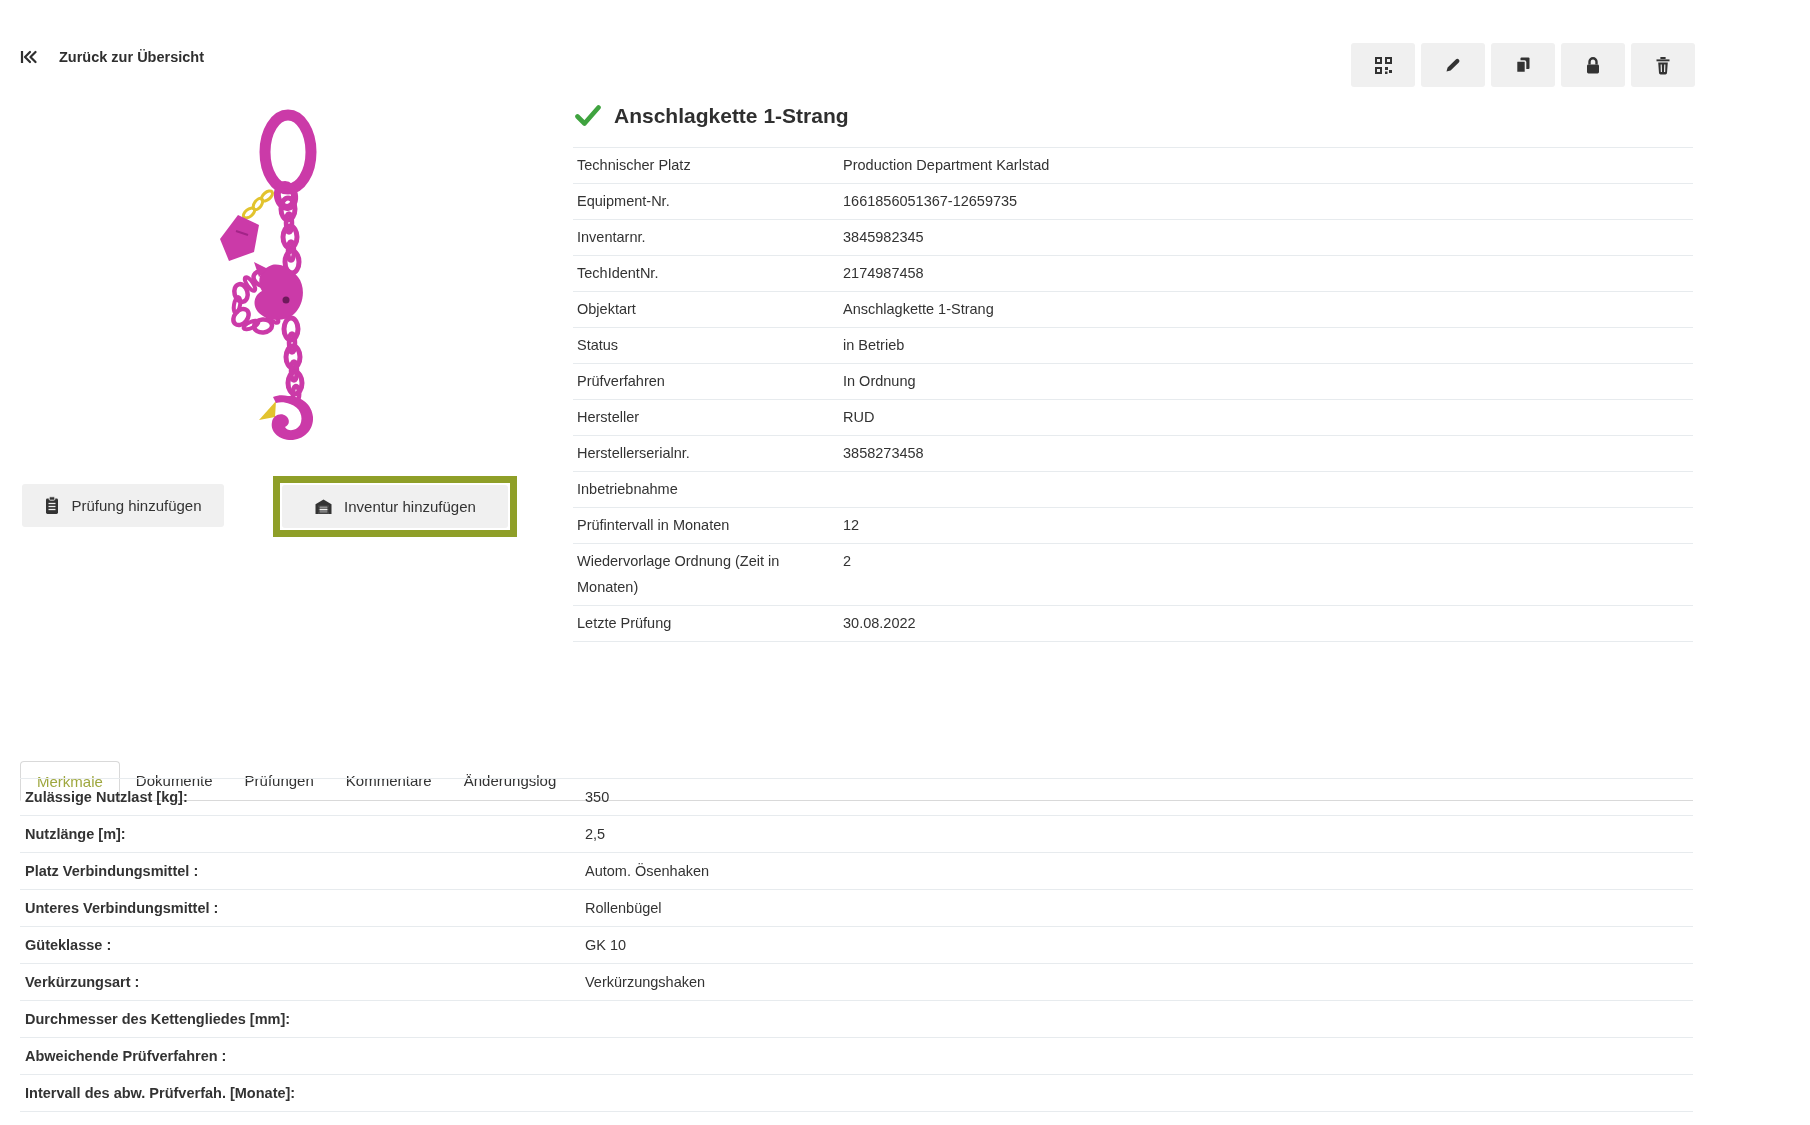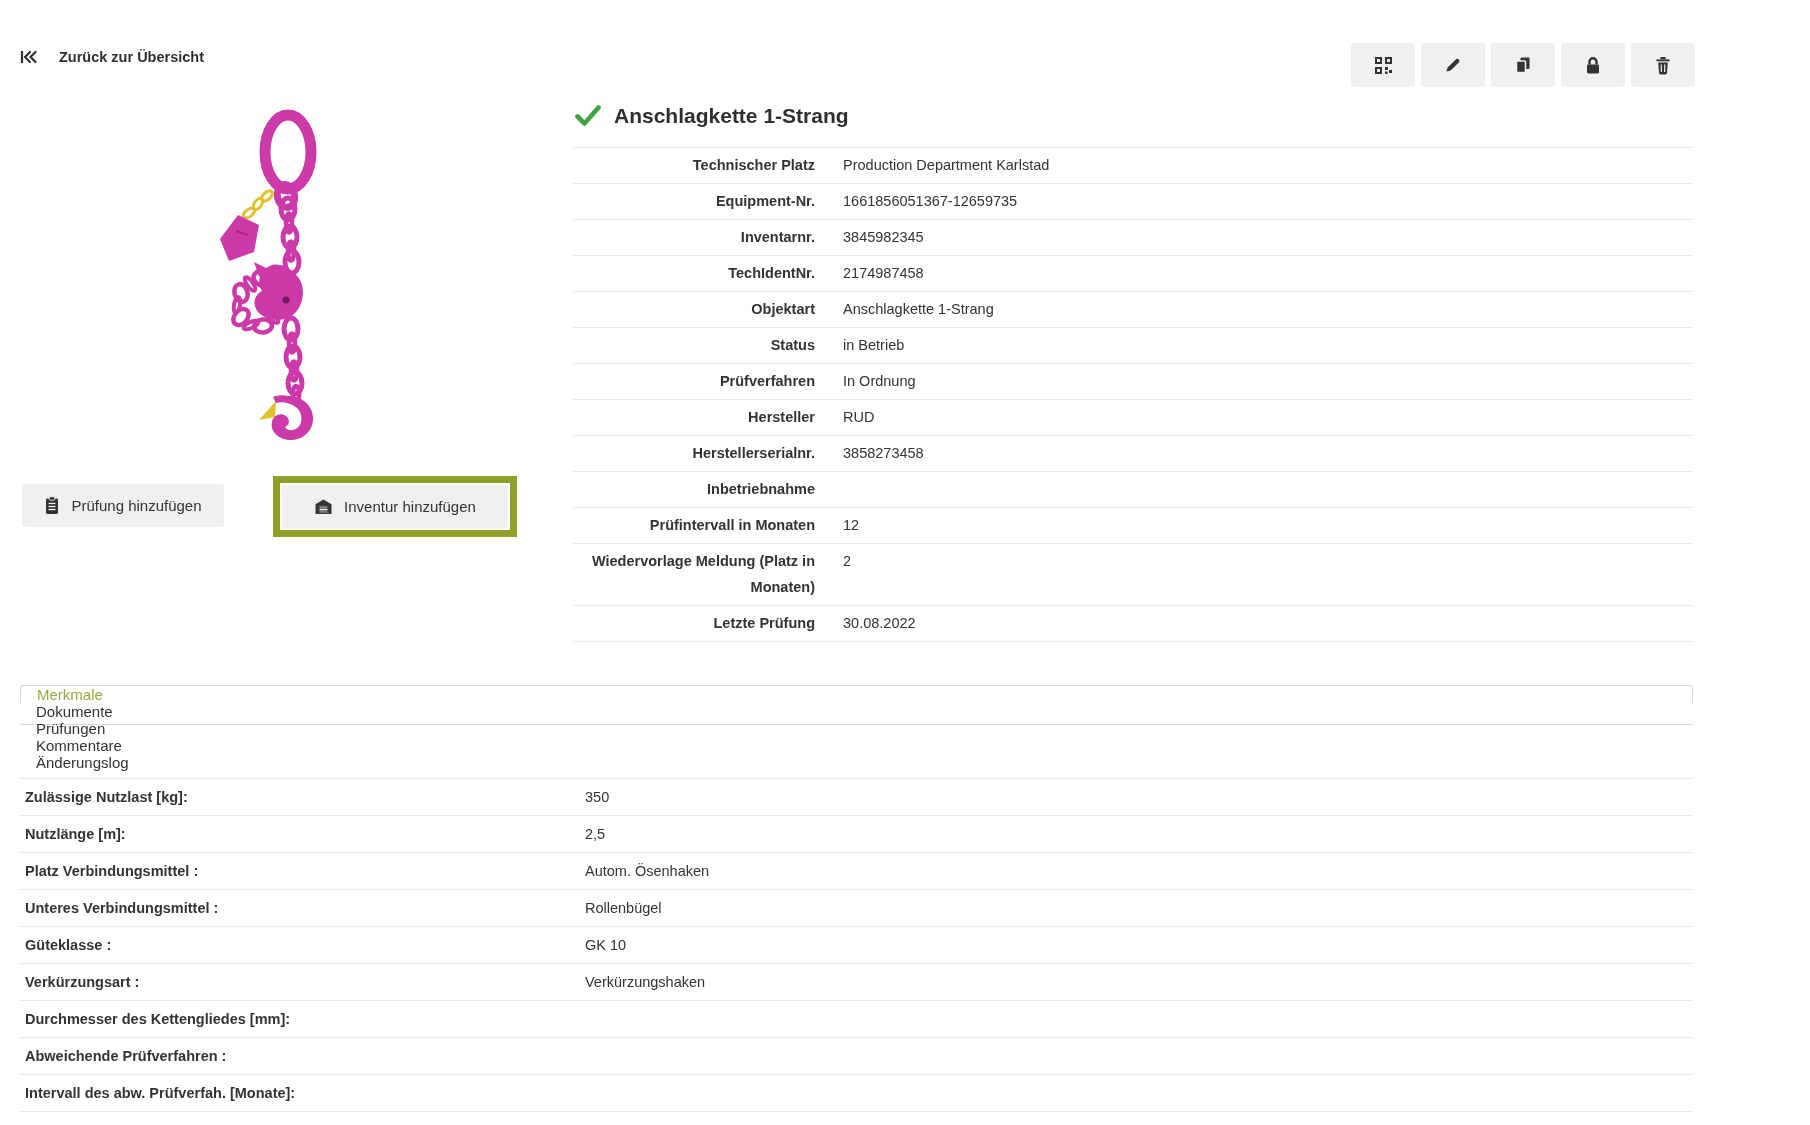--- a/index.html
+++ b/index.html
@@ -54,27 +54,27 @@
   }
   .btn-inventory{width:100%;height:100%;}
 
   
   .details{position:absolute;left:573px;top:100px;width:1120px;}
   .title-row{display:flex;align-items:center;gap:13px;height:32px;margin-bottom:15px;padding-left:2px;}
   .title-row h1{font-size:21px;font-weight:bold;color:#2f2f2f;}
   .detail-table{border-top:1px solid var(--line);border-bottom:1px solid var(--line);}
   .detail-row{display:flex;align-items:flex-start;border-bottom:1px solid var(--line);padding:4px 0 5px 4px;line-height:26px;font-size:14.5px;}
   .detail-row:last-child{border-bottom:none;}
-  .detail-label{flex:0 0 266px;padding-right:28px;font-weight:bold;text-align:right;}
+  .detail-label{flex:0 0 266px;padding-right:28px;font-weight:normal;}
   .detail-value{flex:1;}
 
   
   .tab-bar{
-    position:absolute;left:20px;top:685px;width:1673px;height:40px;
-    display:flex;align-items:stretch;border-bottom:1px solid var(--tabline);flex-direction:column;
+    position:absolute;left:20px;top:761px;width:1673px;height:40px;
+    display:flex;align-items:stretch;border-bottom:1px solid var(--tabline);
   }
   .tab{display:flex;align-items:center;padding:0 16px;font-size:15px;color:var(--txt);cursor:pointer;}
   .tab.active{
     background:#fff;border:1px solid var(--tabline);border-bottom:1px solid #fff;
     margin-bottom:-1px;border-radius:4px 4px 0 0;color:var(--active-tab-green);
   }
 
   
   .attr-table{position:absolute;left:20px;top:778px;width:1673px;border-top:1px solid var(--line);}
   .attr-row{display:flex;align-items:flex-start;border-bottom:1px solid var(--line);padding:5px 0 5px 5px;line-height:26px;font-size:14.5px;}
@@ -251,21 +251,21 @@
           <div class="detail-value">3858273458</div>
         </div>
         <div class="detail-row">
           <div class="detail-label">Inbetriebnahme</div>
         </div>
         <div class="detail-row">
           <div class="detail-label">Prüfintervall in Monaten</div>
           <div class="detail-value">12</div>
         </div>
         <div class="detail-row">
-          <div class="detail-label">Wiedervorlage Meldung (Platz in Monaten)</div>
+          <div class="detail-label">Wiedervorlage Ordnung (Zeit in Monaten)</div>
           <div class="detail-value">2</div>
         </div>
         <div class="detail-row">
           <div class="detail-label">Letzte Prüfung</div>
           <div class="detail-value">30.08.2022</div>
         </div>
       </div>
   </div>
 
   <div class="tab-bar">

